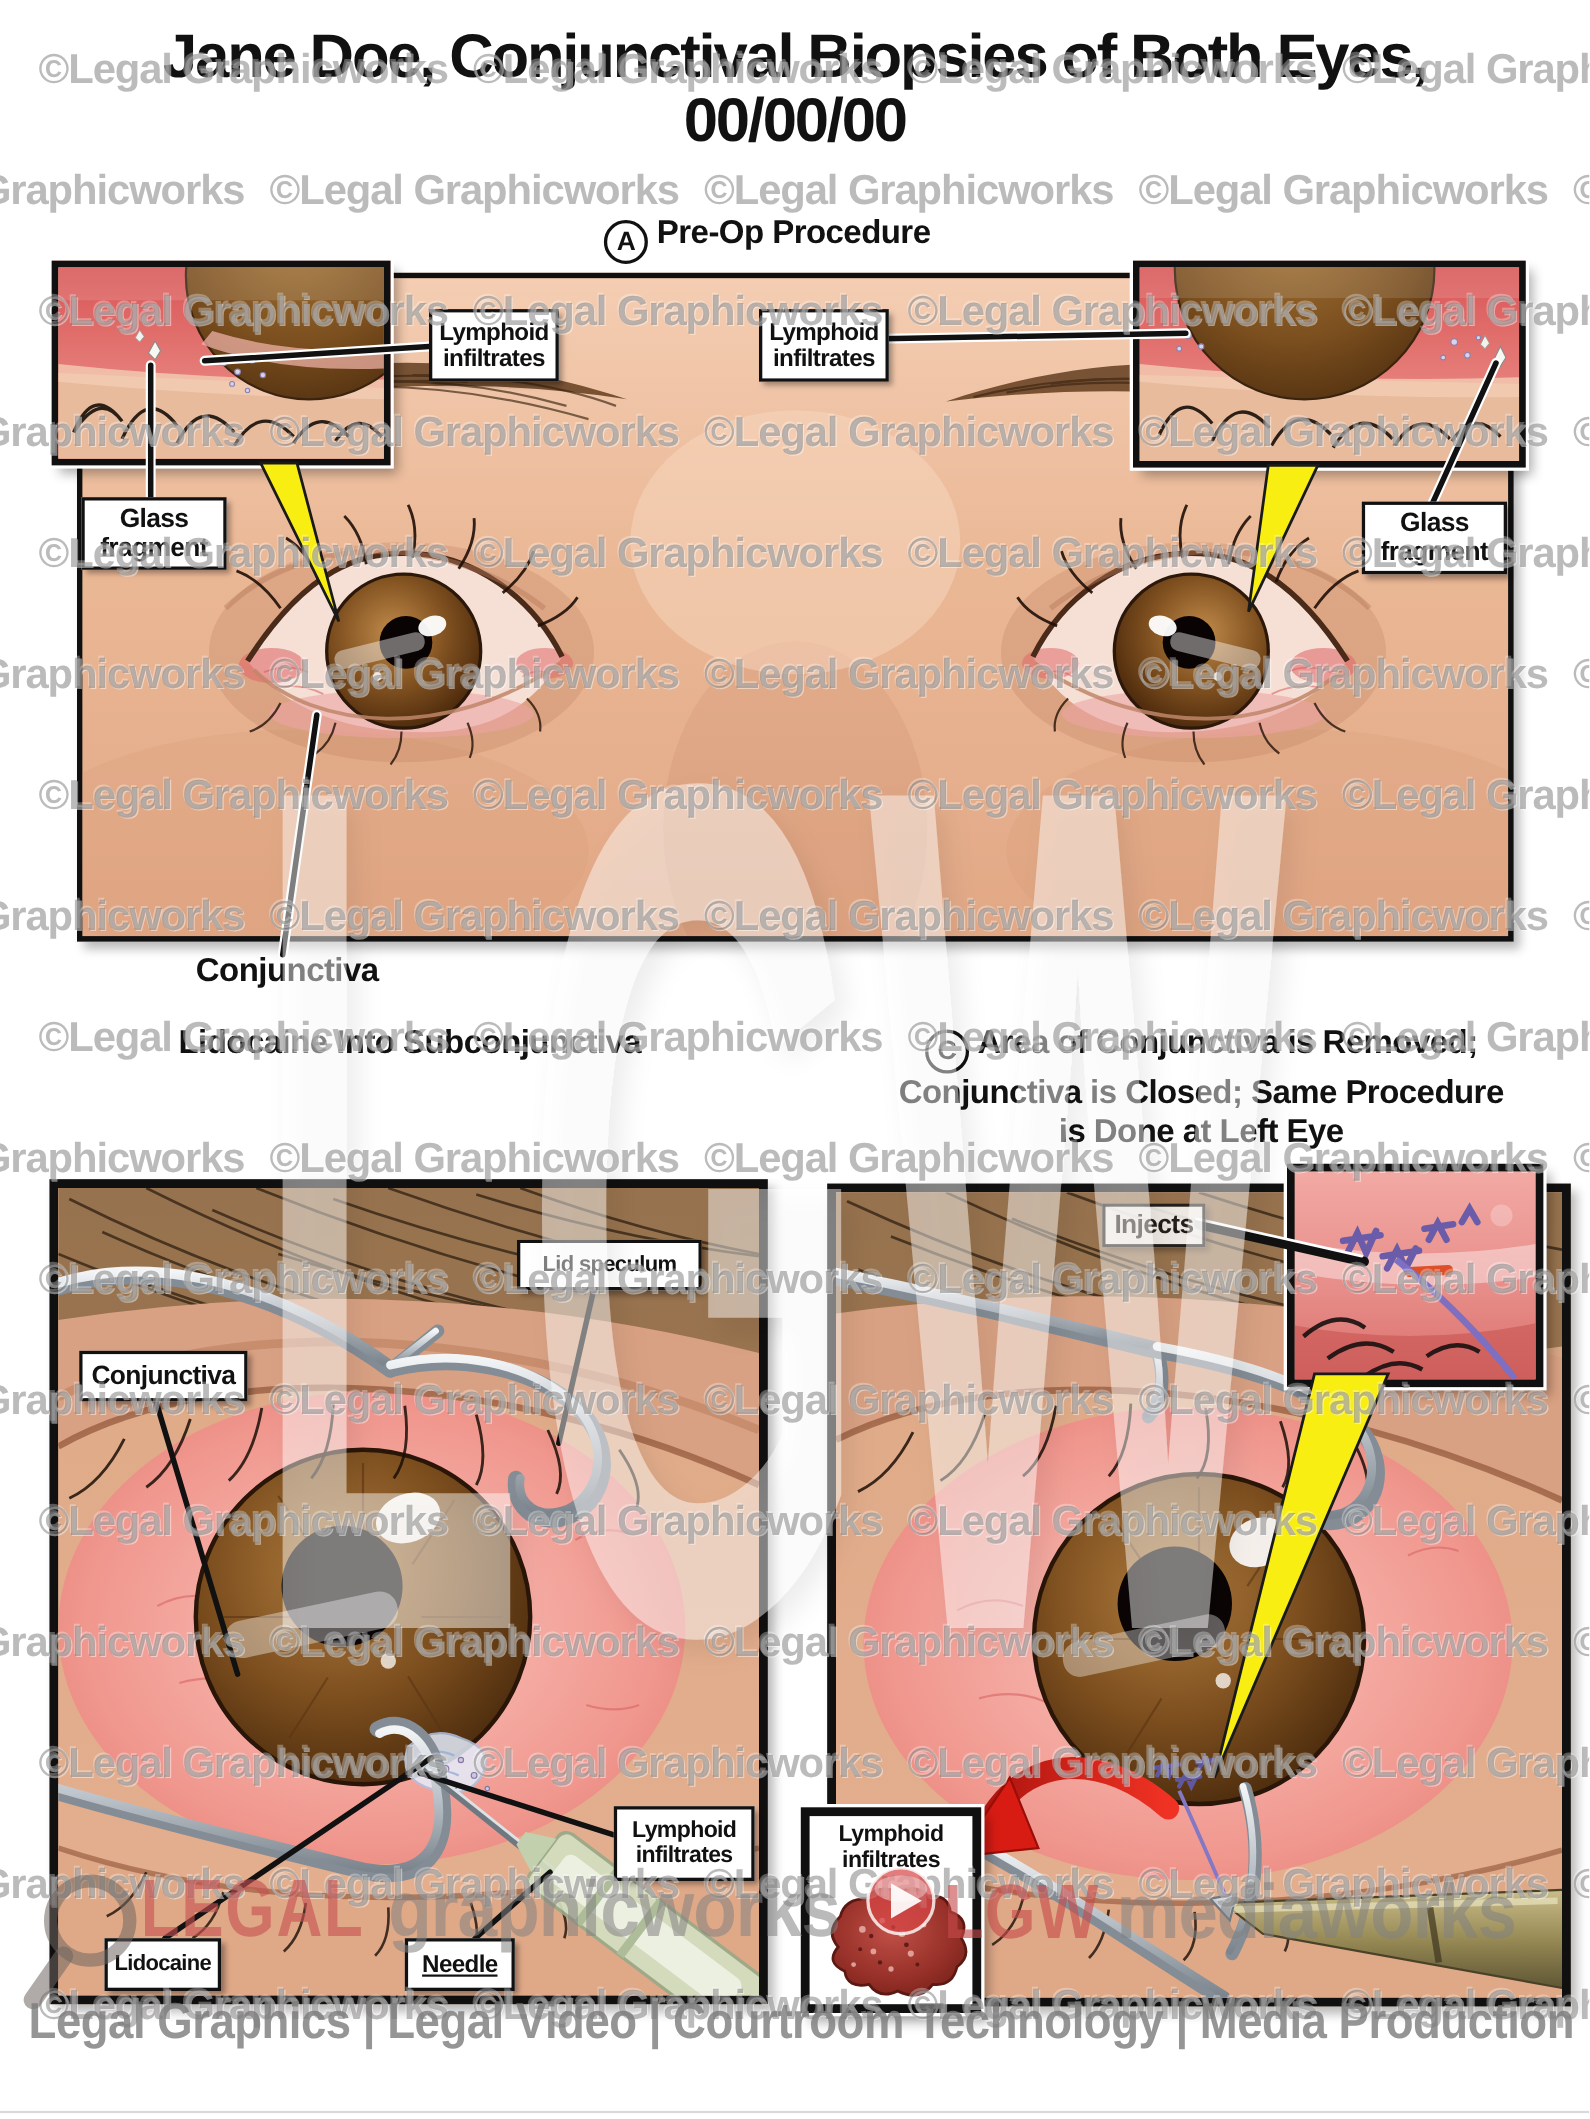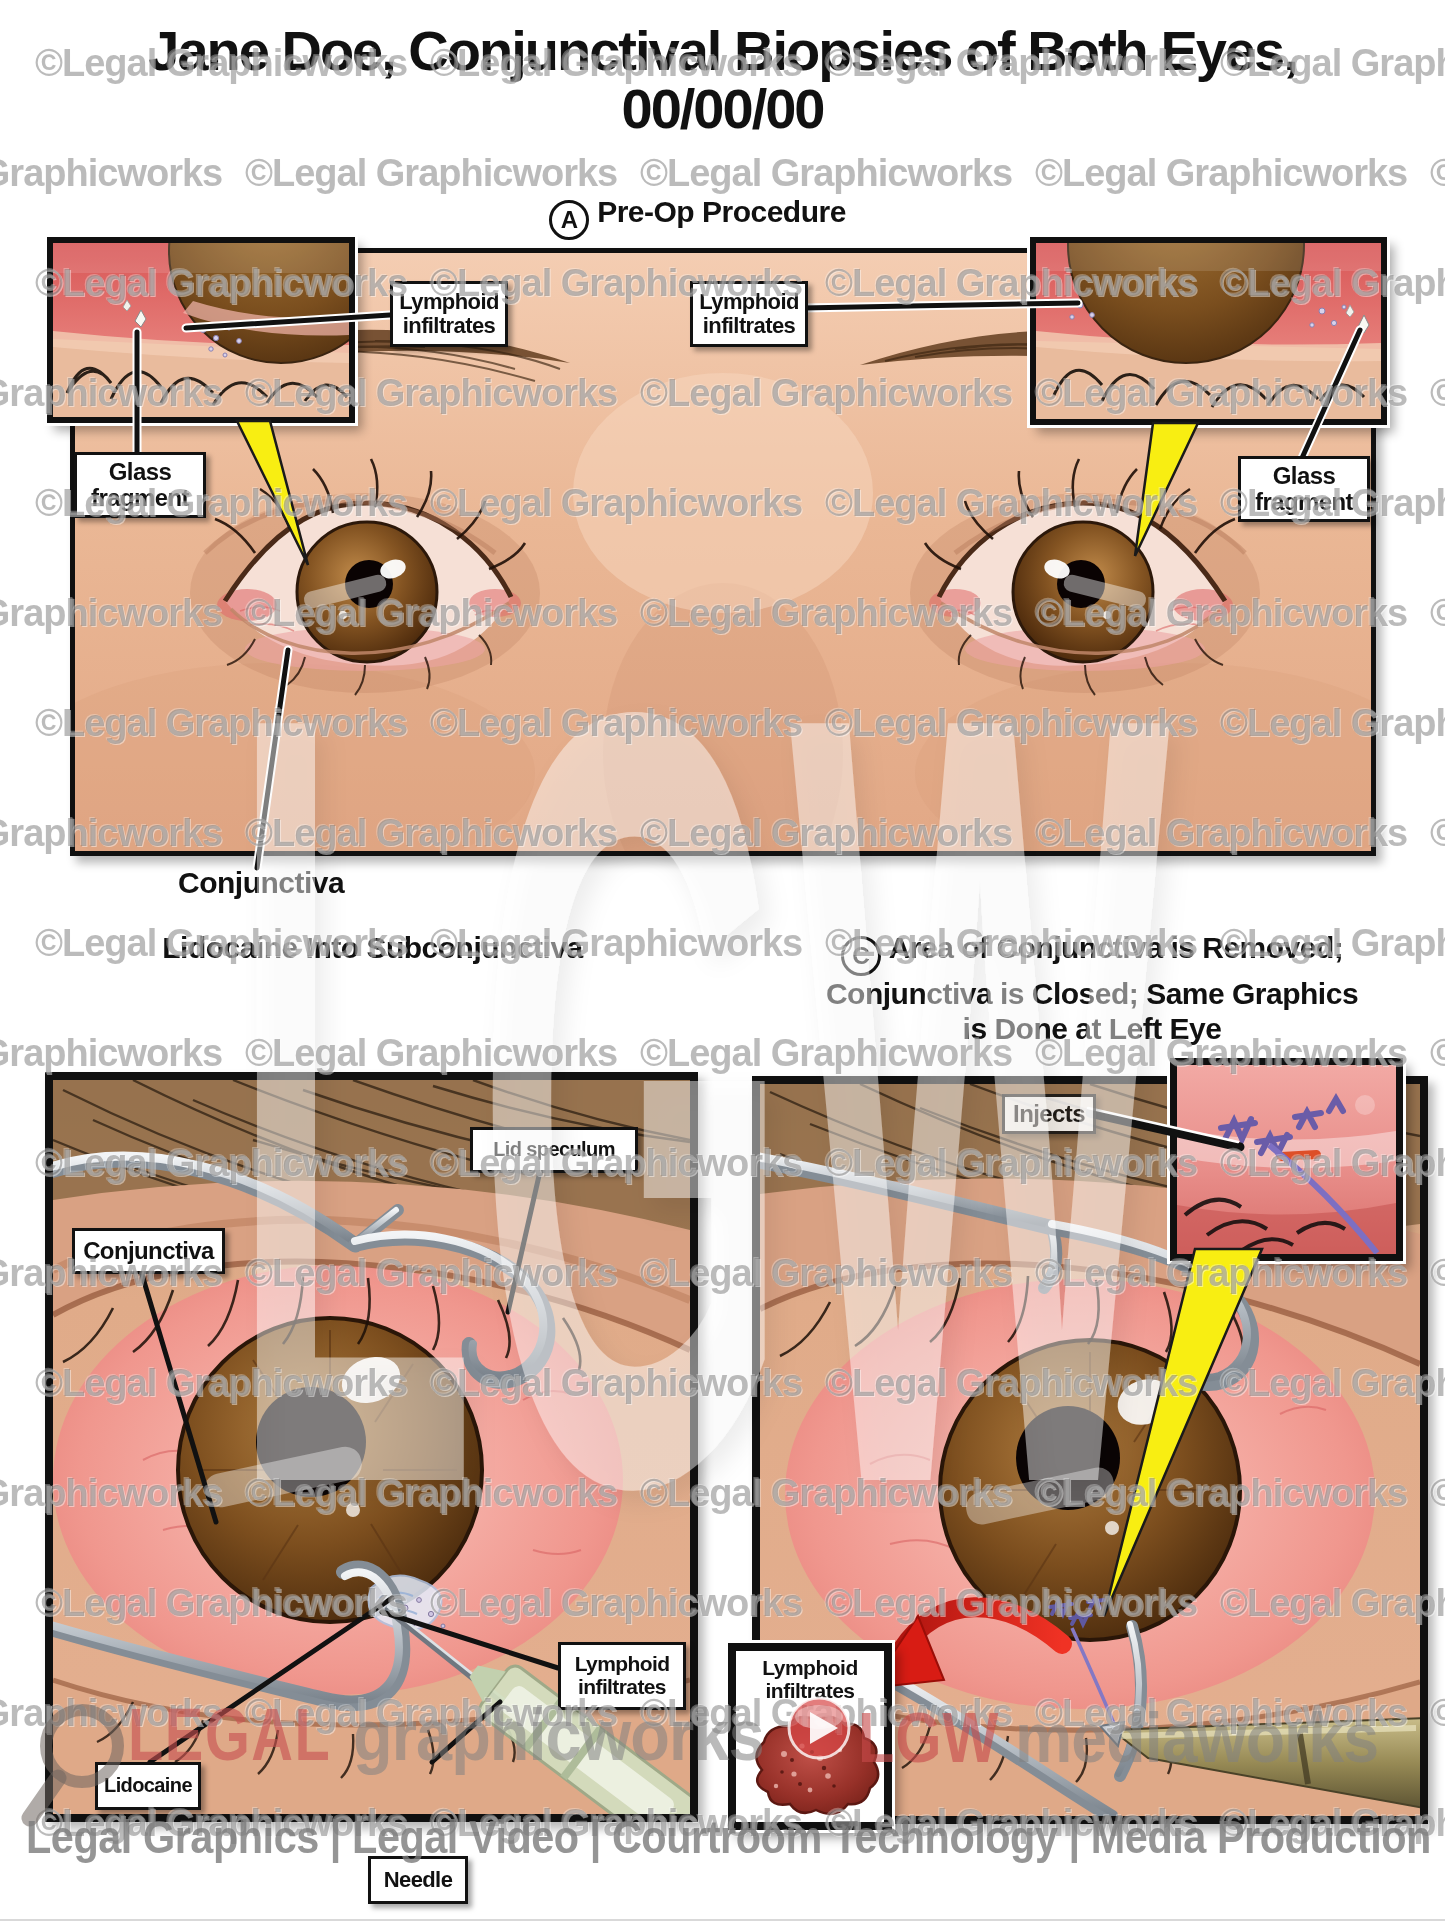--- a/index.html
+++ b/index.html
@@ -66,21 +66,21 @@
   </div>
 
   <div class="sec-head head-a">
     <span class="circ">A</span><span>Pre-Op Procedure</span>
   </div>
   <div class="sec-head head-b">
     <div>Lidocaine Into Subconjunctiva</div>
   </div>
   <div class="sec-head head-c">
     <div><span class="circ">C</span><span>Area of Conjunctiva is Removed;</span></div>
-    <div>Conjunctiva is Closed; Same Graphics</div>
+    <div>Conjunctiva is Closed; Same Procedure</div>
     <div>is Done at Left Eye</div>
   </div>
 
   <div class="panel" id="panel-a">
     <svg width="1296" height="598" viewBox="0 0 1296 598">
       <defs>
         <linearGradient id="skinA" x1="0" y1="0" x2="0" y2="1">
           <stop offset="0" stop-color="#f4cdb2"></stop>
             <stop offset=".45" stop-color="#eab795"></stop>
             <stop offset="1" stop-color="#e2a886"></stop>
@@ -576,21 +576,21 @@
   <div class="callout" style="left:390px;top:281px;width:112px;height:60px;font-size:22px;">Lymphoid infiltrates</div>
   <div class="callout" style="left:690px;top:281px;width:112px;height:60px;font-size:22px;">Lymphoid infiltrates</div>
   <div class="callout" style="left:74px;top:452px;width:126px;height:60px;font-size:24px;">Glass fragment</div>
   <div class="callout" style="left:1238px;top:456px;width:126px;height:60px;font-size:24px;">Glass fragment</div>
   <div class="plain-label" style="left:178px;top:866px;font-size:30px;">Conjunctiva</div>
 
   <div class="callout" style="left:72px;top:1228px;width:147px;height:40px;font-size:24px;">Conjunctiva</div>
   <div class="callout" style="left:470px;top:1127px;width:162px;height:40px;font-size:20px;">Lid speculum</div>
   <div class="callout" style="left:558px;top:1642px;width:122px;height:62px;font-size:21px;">Lymphoid infiltrates</div>
   <div class="callout" style="left:95px;top:1762px;width:100px;height:42px;font-size:20px;">Lidocaine</div>
-  <div class="callout" style="left:368px;top:1856px;width:94px;height:42px;font-size:22px;">Needle</div>
+  <div class="callout" style="left:368px;top:1762px;width:94px;height:42px;font-size:22px;text-decoration:underline;">Needle</div>
 
   <div class="callout" style="left:1002px;top:1094px;width:88px;height:34px;font-size:24px;opacity:.85;">Injects</div>
 
   <svg id="giant-mark" width="1445" height="1926" viewBox="0 0 1445 1926">
     <defs>
       <filter id="gShadow" x="-20%" y="-20%" width="140%" height="140%">
         <feDropShadow dx="10" dy="12" stdDeviation="12" flood-color="#000" flood-opacity="0.16"></feDropShadow>
       </filter>
     </defs>
     <text x="700" y="1480" text-anchor="middle" font-family="Liberation Sans, DejaVu Sans, sans-serif" font-weight="bold" font-size="1100" textLength="940" lengthAdjust="spacingAndGlyphs" fill="rgba(255,255,255,0.45)" filter="url(#gShadow)">LGW</text>

